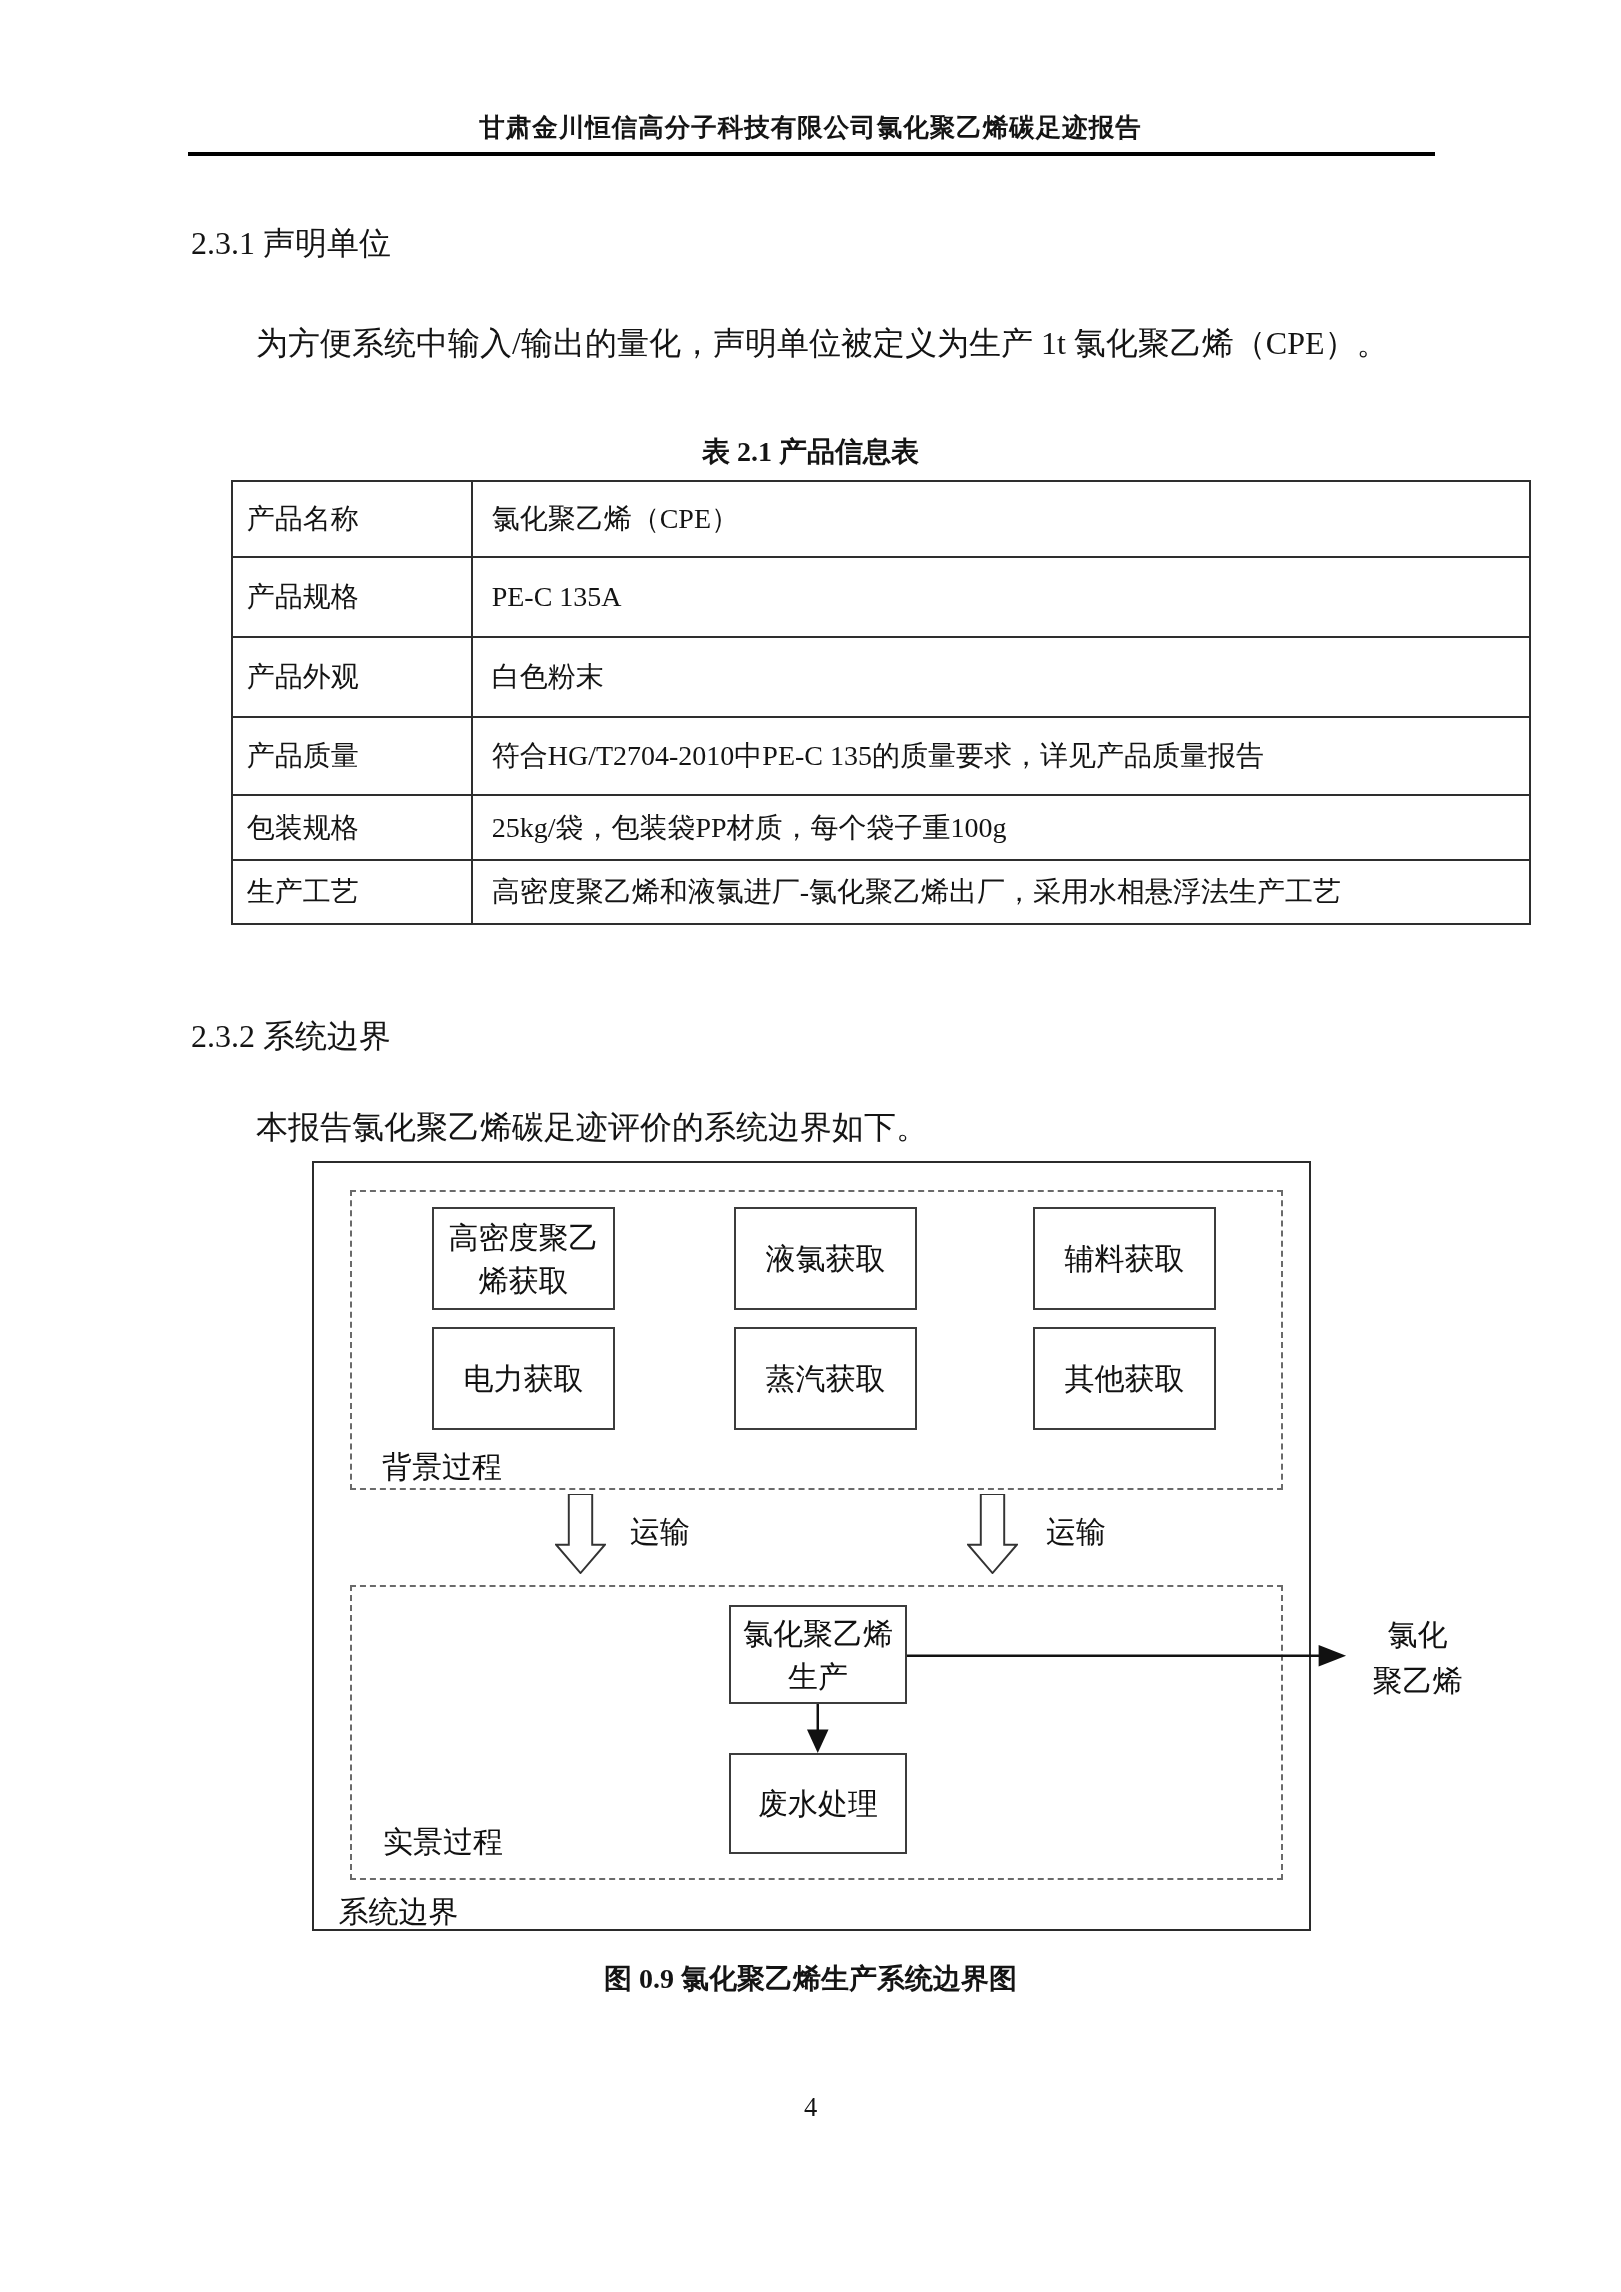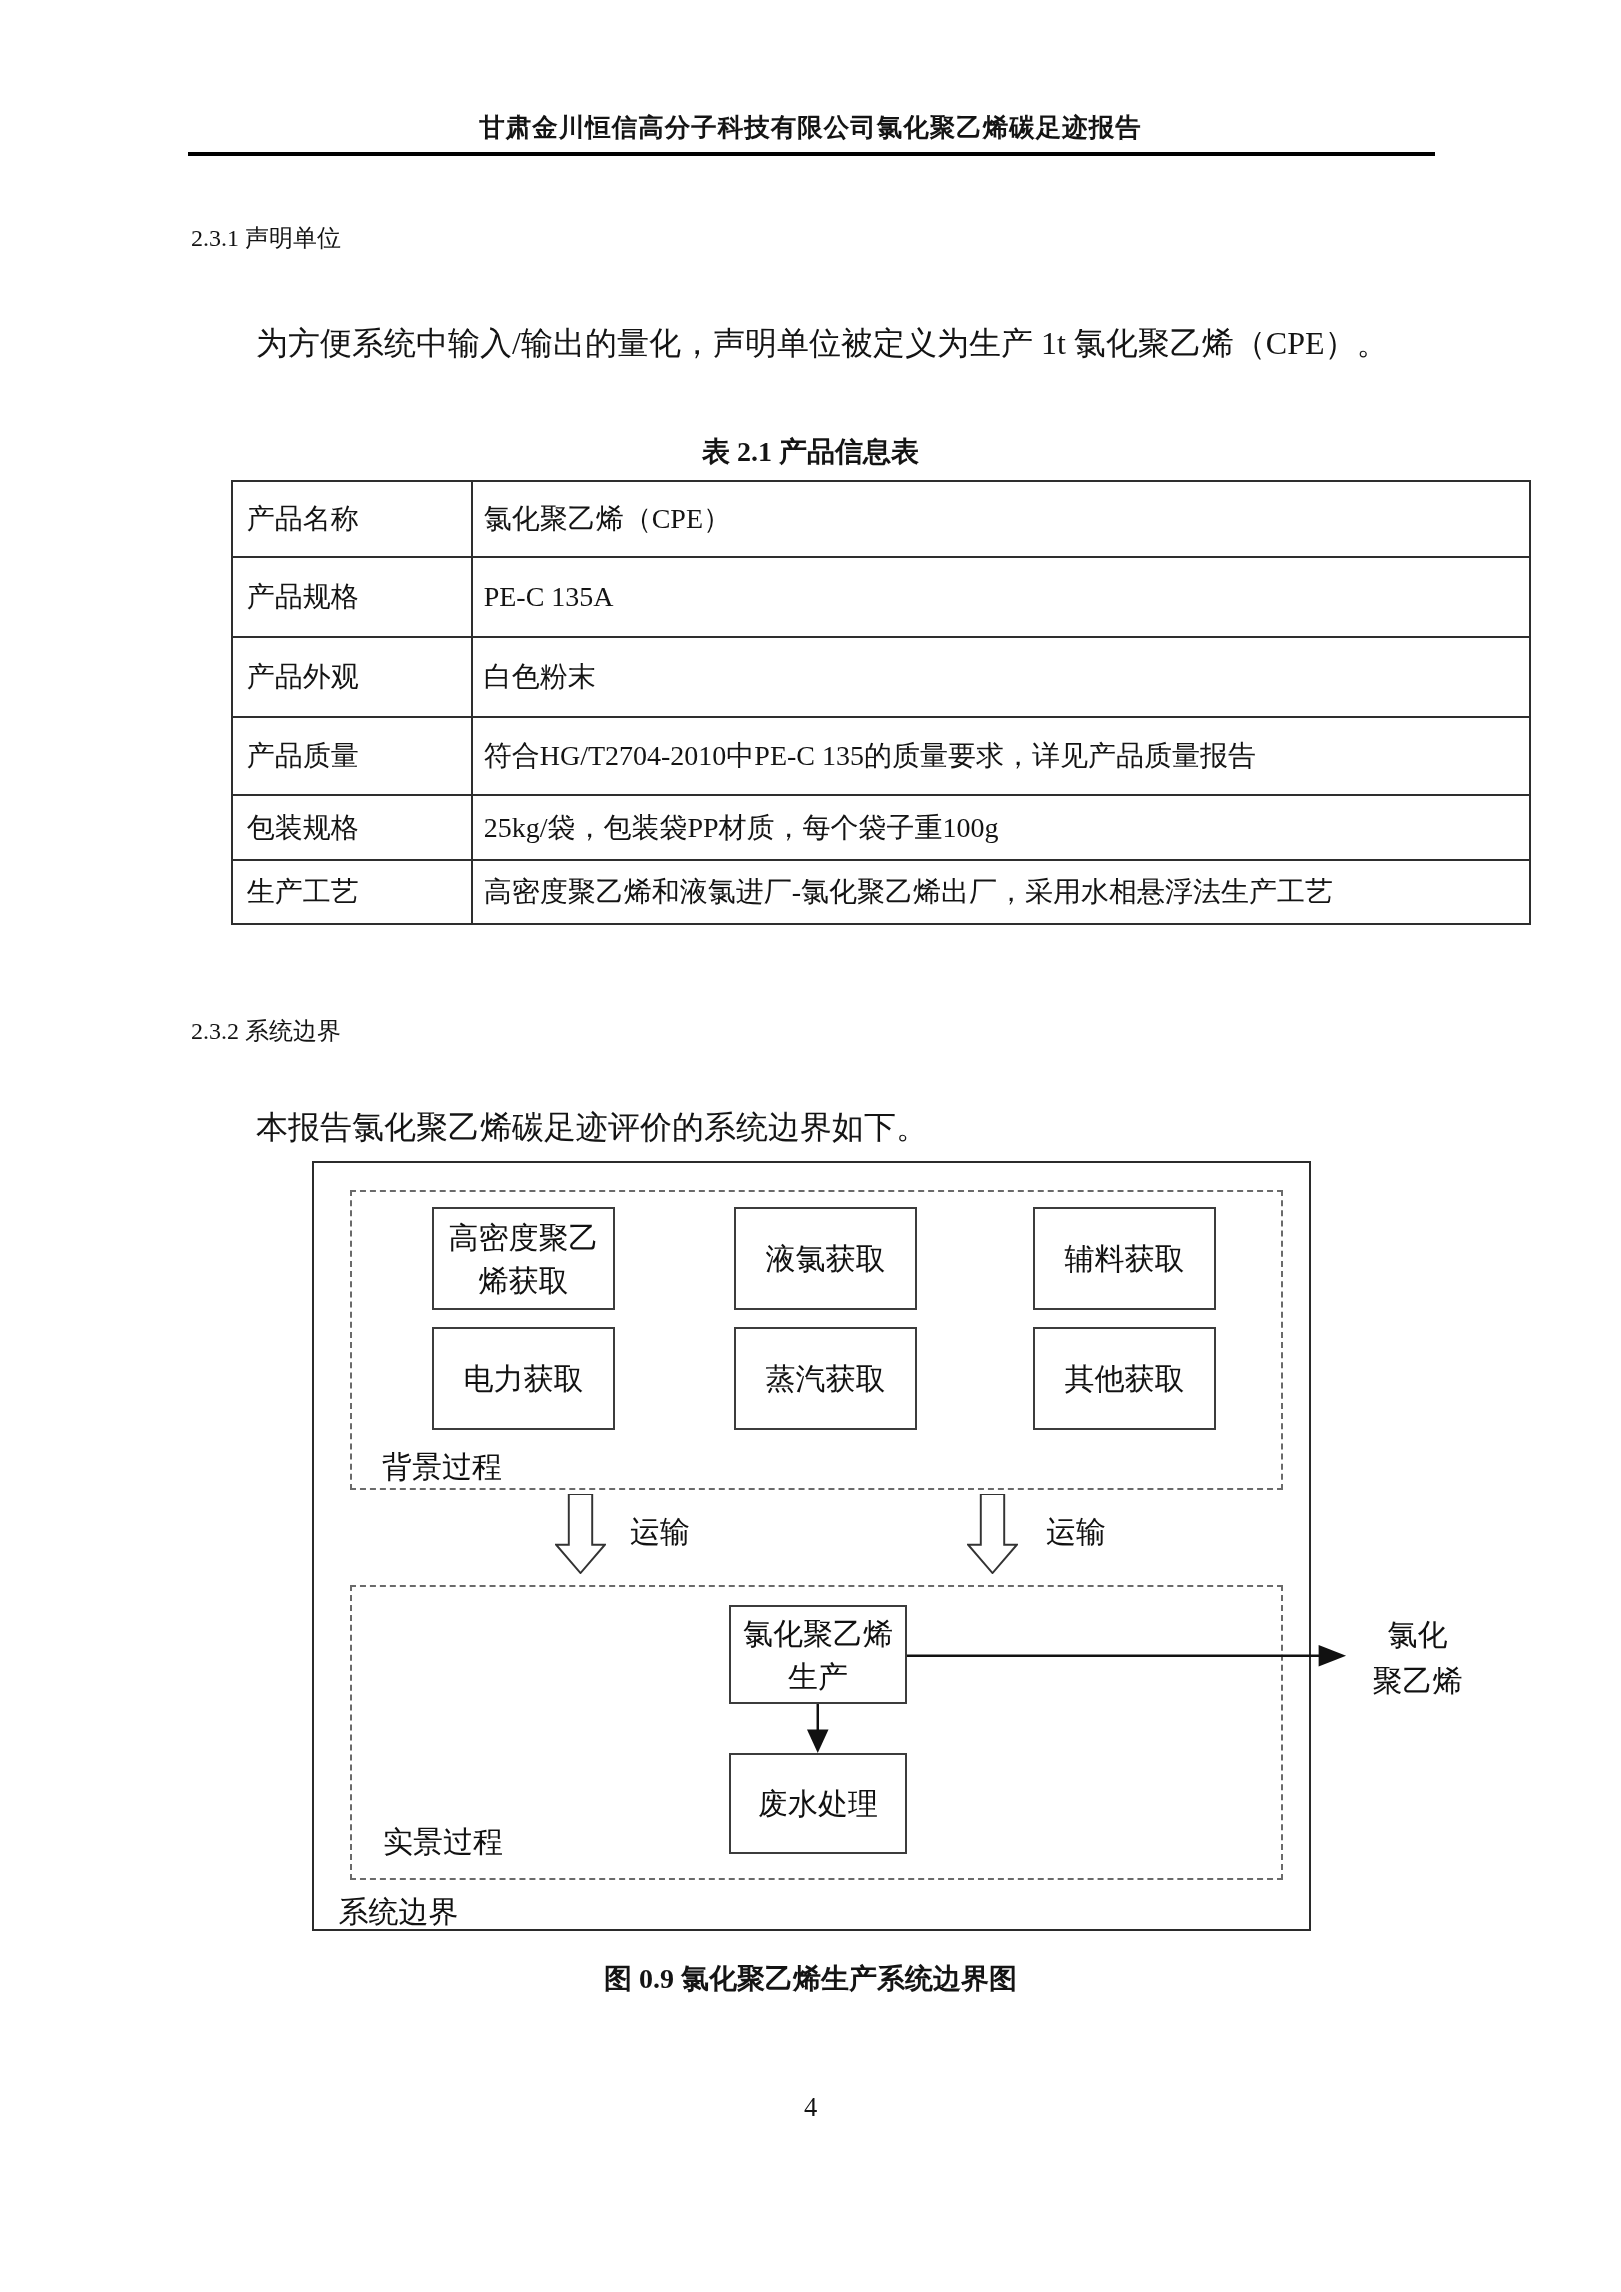--- a/index.html
+++ b/index.html
@@ -14,21 +14,21 @@
   
   .doc-header{
     position:absolute;left:0;top:110px;width:100%;
     text-align:center;font-size:25.5px;font-weight:600;letter-spacing:1px;
   }
   .header-rule{
     position:absolute;left:188px;top:152px;width:1247px;height:3.9px;background:#000;
   }
   
   .sec-heading{
-    position:absolute;left:191px;font-size:24px;font-weight:500;
+    position:absolute;left:191px;font-size:32px;font-weight:500;
     font-family:"Liberation Serif","DejaVu Serif",serif;
   }
   .h-1{top:222px;}
   .h-2{top:1015px;}
   .para{
     position:absolute;left:191px;width:1220px;
     font-size:32px;line-height:79px;text-indent:65px;
     text-align:justify;
   }
   .p-1{top:304px;}
@@ -41,21 +41,21 @@
   table.product{
     position:absolute;left:231px;top:480px;width:1300px;
     border-collapse:collapse;table-layout:fixed;
     font-size:28px;
   }
   table.product td{
     border:2px solid #2e2e2e;vertical-align:middle;
     padding:0;
   }
   table.product td.c1{width:224px;padding-left:13.7px;}
-  table.product td.c2{padding-left:11px;}
+  table.product td.c2{padding-left:19px;}
   table.product tr:nth-child(1) td{height:74px;}
   table.product tr:nth-child(2) td{height:78px;}
   table.product tr:nth-child(3) td{height:78px;}
   table.product tr:nth-child(4) td{height:76px;}
   table.product tr:nth-child(5) td{height:63px;}
   table.product tr:nth-child(6) td{height:62px;}
   
   .diagram{
     position:absolute;left:312px;top:1161px;width:995px;height:766px;
     border:2px solid #2b2b2b;background:#fff;

